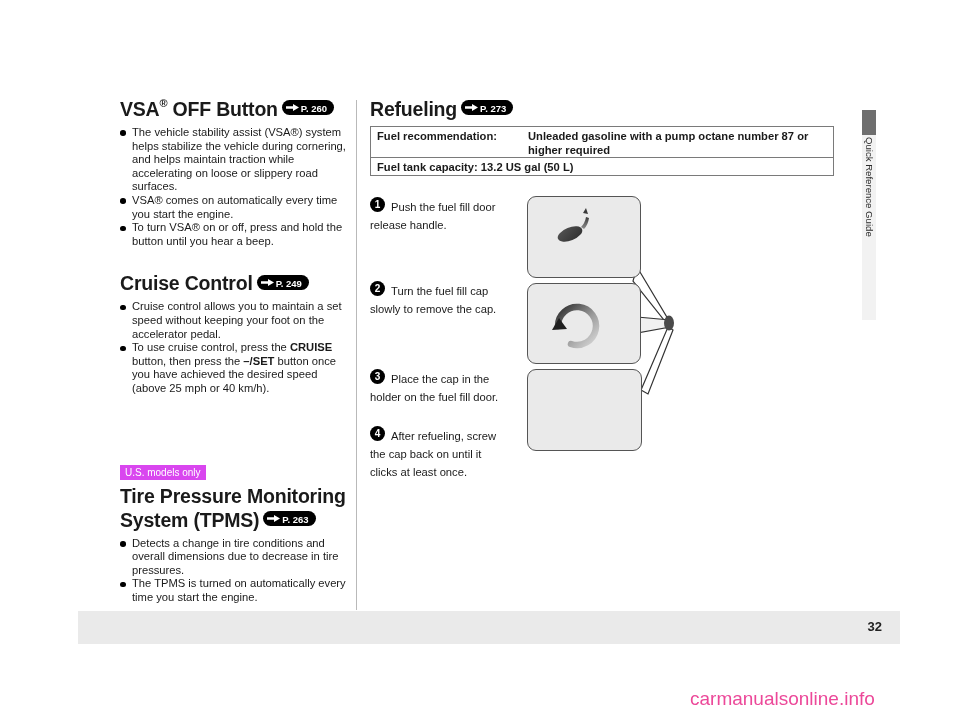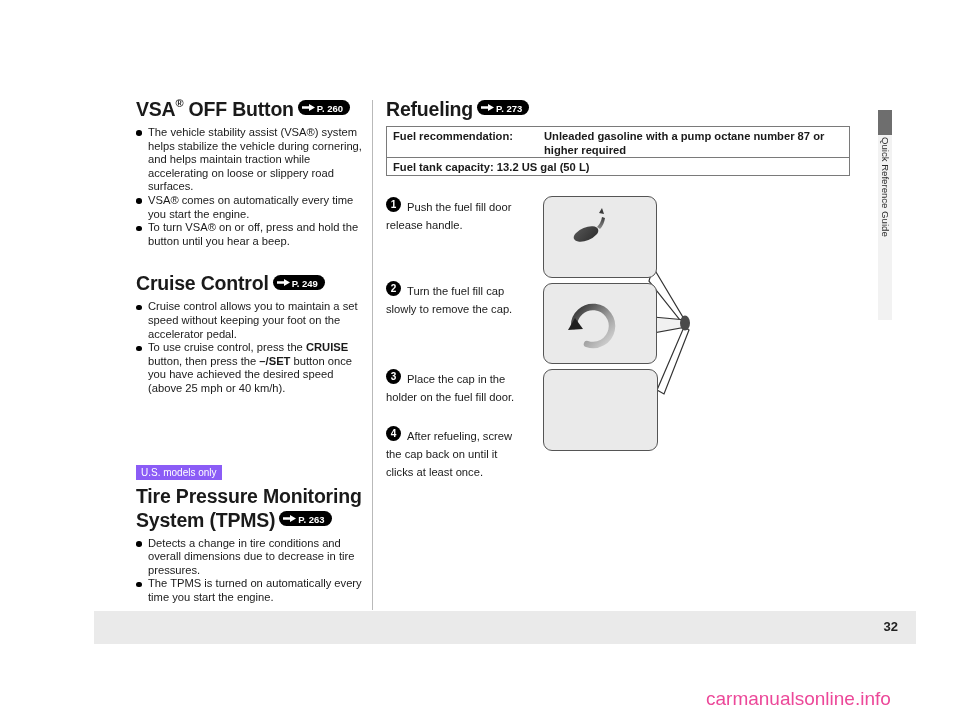--- a/index.html
+++ b/index.html
@@ -12,21 +12,21 @@
     height: 722px;
     position: relative;
     font-family: "Liberation Sans", sans-serif;
     color: #1a1a1a;
     overflow: hidden;
   }
 
   
   #page {
     position: absolute;
-    left: 16px; top: 0;
+    left: 0; top: 0;
     width: 884px; height: 722px;
     background: #ffffff;
   }
 
   
   .col-divider {
     position: absolute;
     left: 356px;
     top: 100px;
     width: 1px;
@@ -102,21 +102,21 @@
     top: 4.4px;
     width: 5.6px;
     height: 5.6px;
     background: #000;
     border-radius: 50%;
   }
   ul.bullets li b { font-weight: bold; }
 
   .badge-us {
     display: inline-block;
-    background: #8b5cf6;
+    background: #d946ef;
     color: #fff;
     font-size: 10px;
     line-height: 13px;
     padding: 1px 5px 1px 5px;
     margin-bottom: 3px;
     margin-top: 41px;
   }
 
   .gap-sm { height: 8px; }
   .gap-md { height: 14px; }

